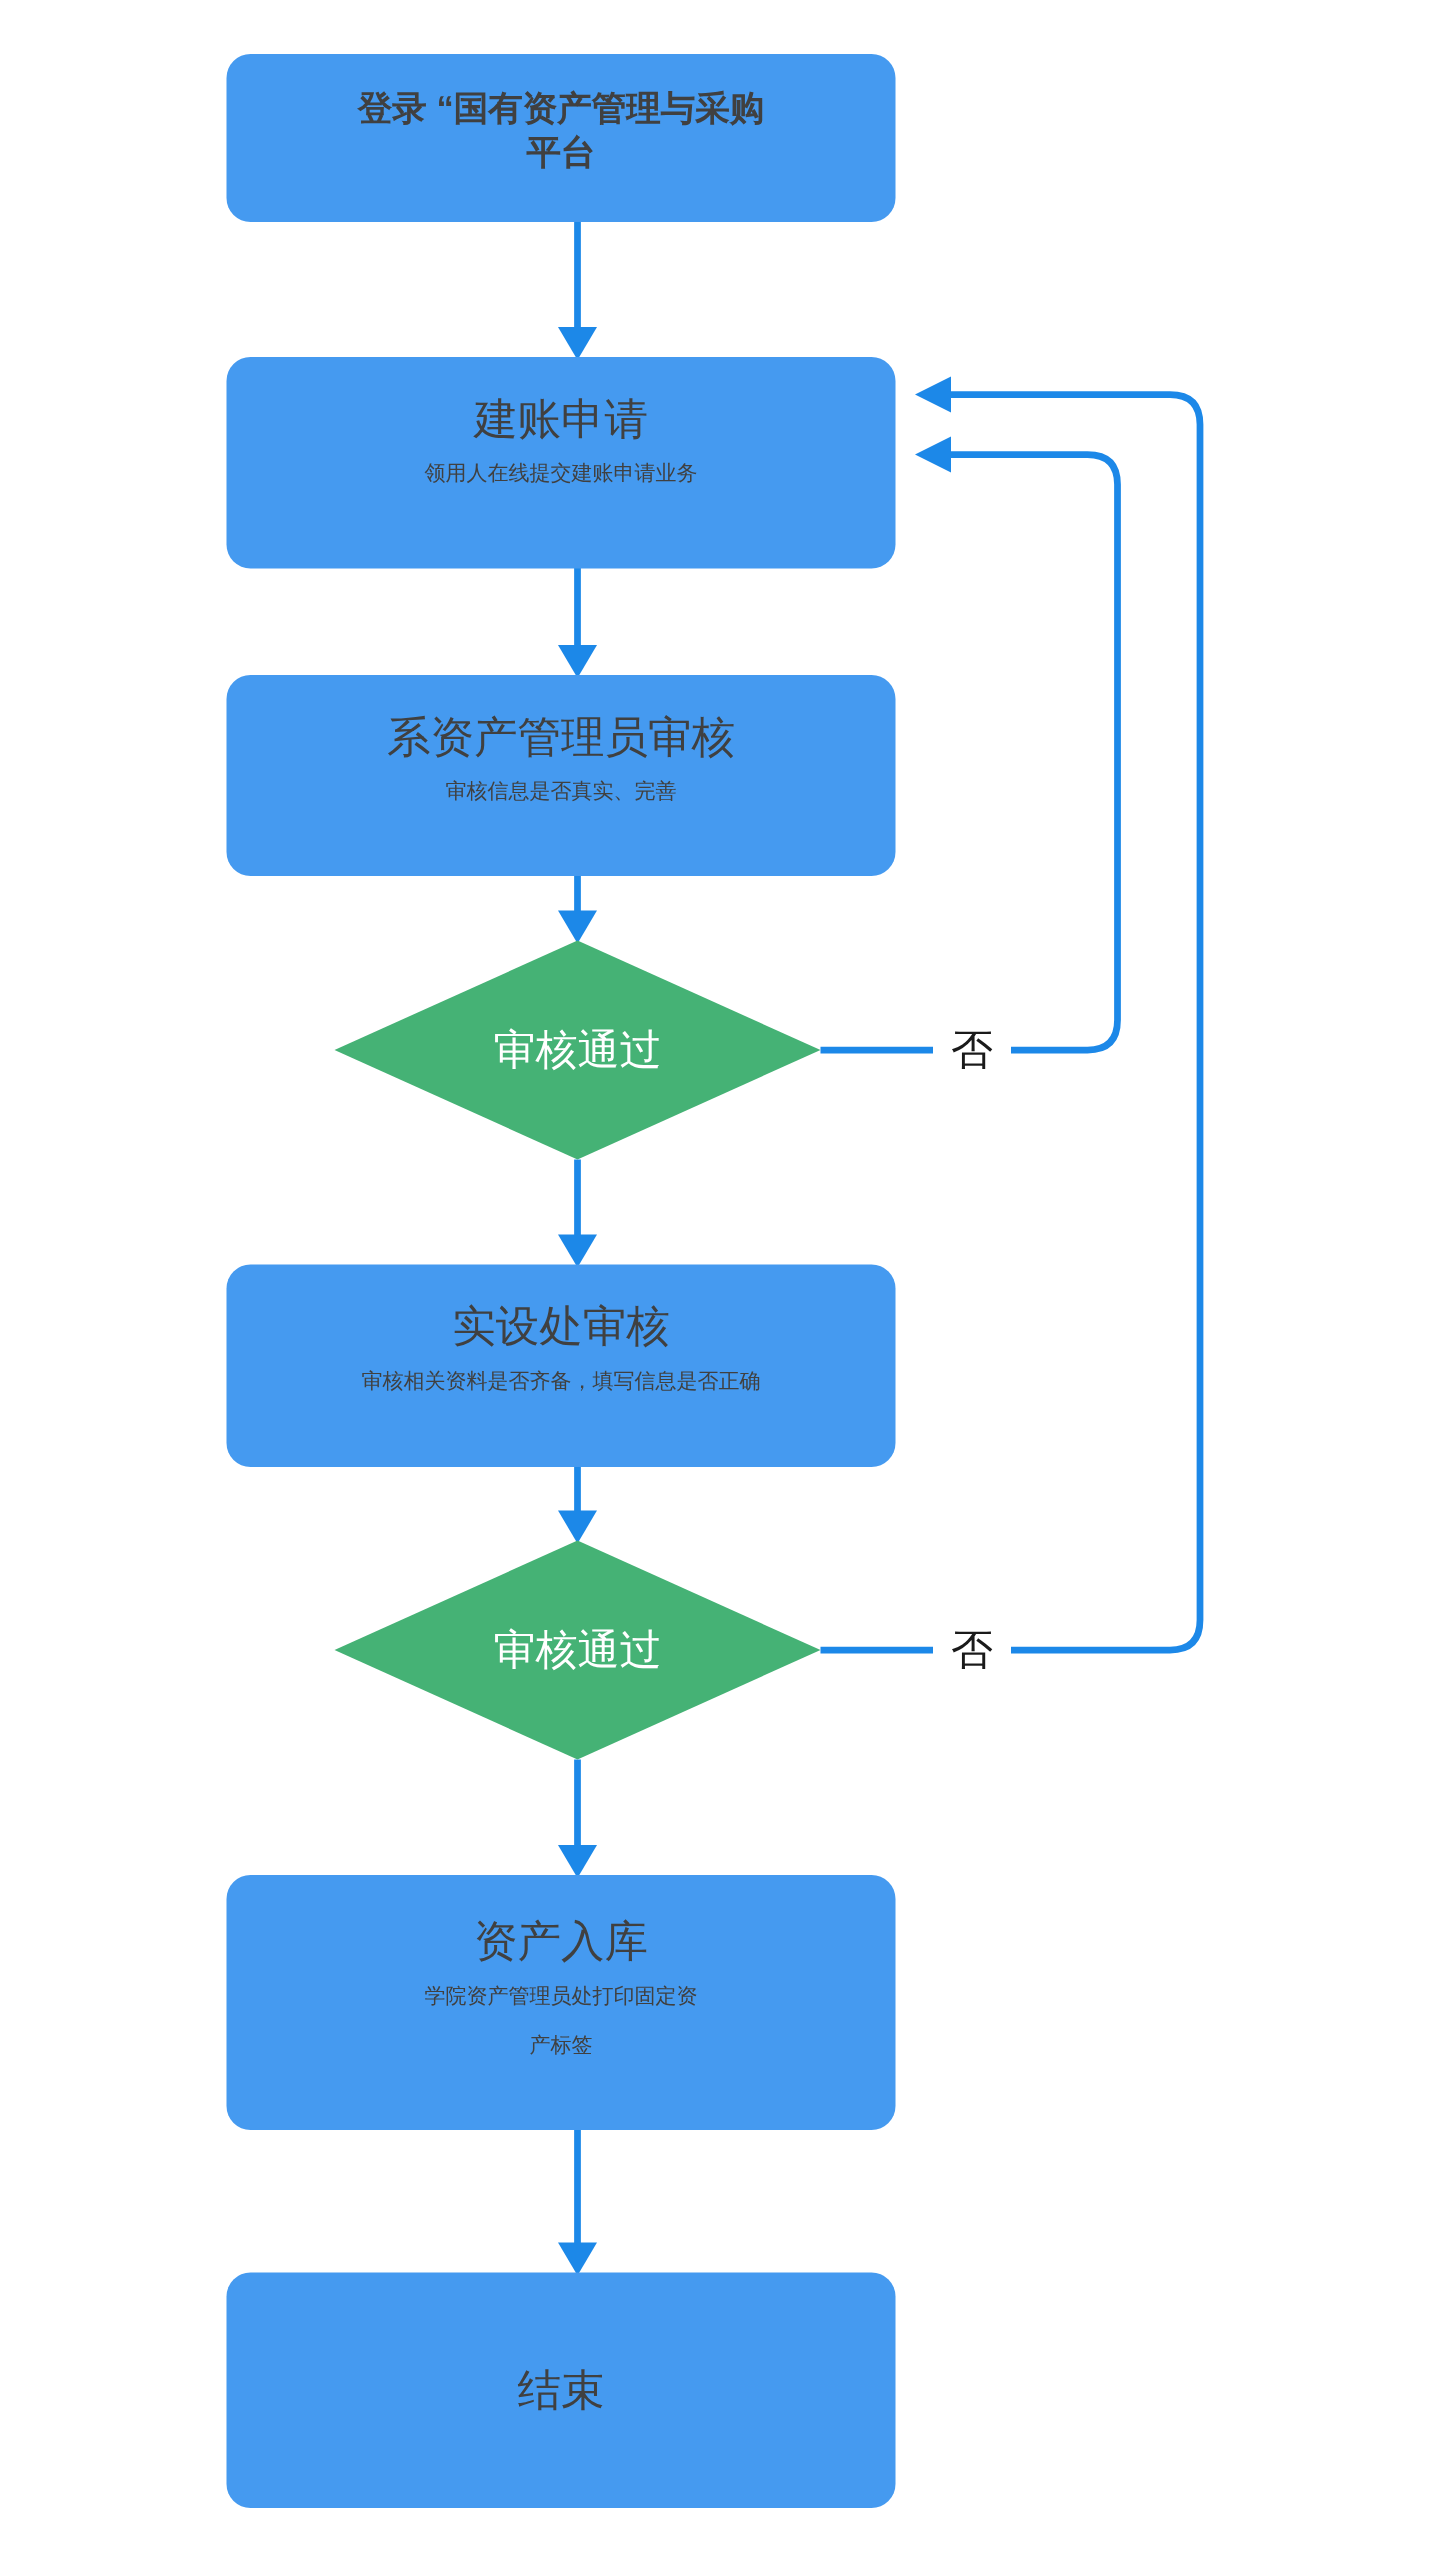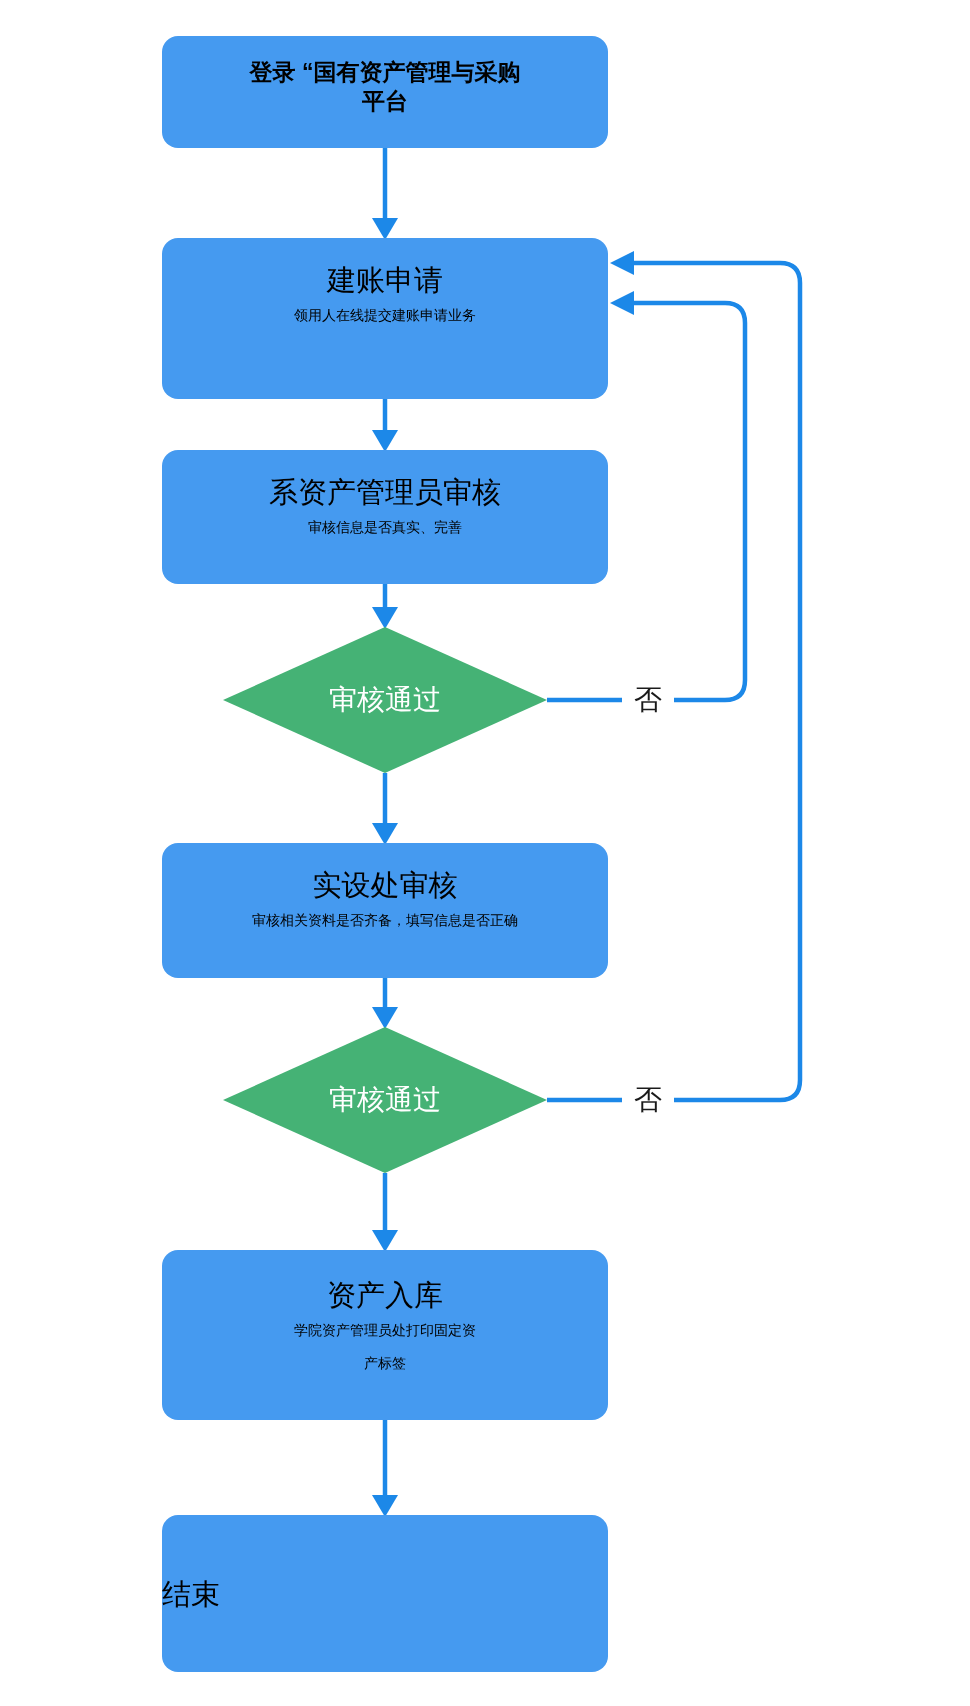--- a/index.html
+++ b/index.html
@@ -11,51 +11,51 @@
     background: #ffffff;
     overflow: hidden;
   }
   svg.layer {
     position: absolute;
     left: 0; top: 0;
     width: 970px; height: 1706px;
   }
   .node {
     position: absolute;
-    left: 162px;
+    left: 151px;
     width: 446px;
     box-sizing: border-box;
     background: #459AF0;
     border-radius: 16px;
-    color: #000000;
+    color: #404040;
     text-align: center;
   }
   .node .title {
     display: block;
     font-size: 29px;
     line-height: 38px;
     font-weight: 400;
     white-space: pre-line;
   }
   .node .subtitle {
     display: block;
     font-size: 14px;
     line-height: 33px;
     font-weight: 400;
     white-space: pre-line;
   }
   #node-login { top: 36px; height: 112px; padding-top: 22px; }
   #node-login .title { font-size: 23px; line-height: 29px; font-weight: 700; }
-  #node-account-request { top: 238px; height: 161px; padding-top: 23px; }
+  #node-account-request { top: 238px; height: 141px; padding-top: 23px; }
   #node-dept-admin-review { top: 450px; height: 134px; padding-top: 23px; }
   #node-shichu-review { top: 843px; height: 135px; padding-top: 23px; }
   #node-asset-storage { top: 1250px; height: 170px; padding-top: 26px; }
   #node-end {
     top: 1515px; height: 157px;
-    display: flex; align-items: center; 
+    display: flex; align-items: center; justify-content: center;
   }
   .decision-label {
     position: absolute;
     left: 385px;
     width: 280px;
     margin-left: -140px;
     text-align: center;
     color: #ffffff;
     font-size: 28px;
     line-height: 30px;

